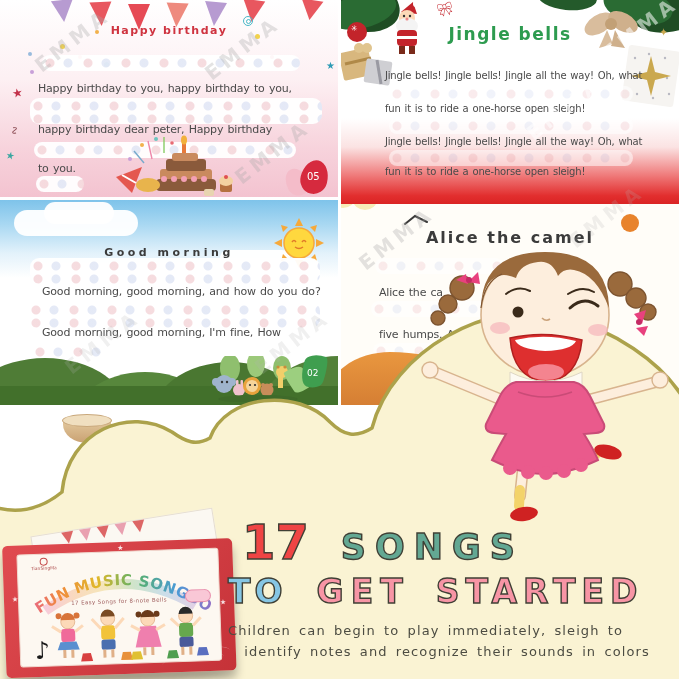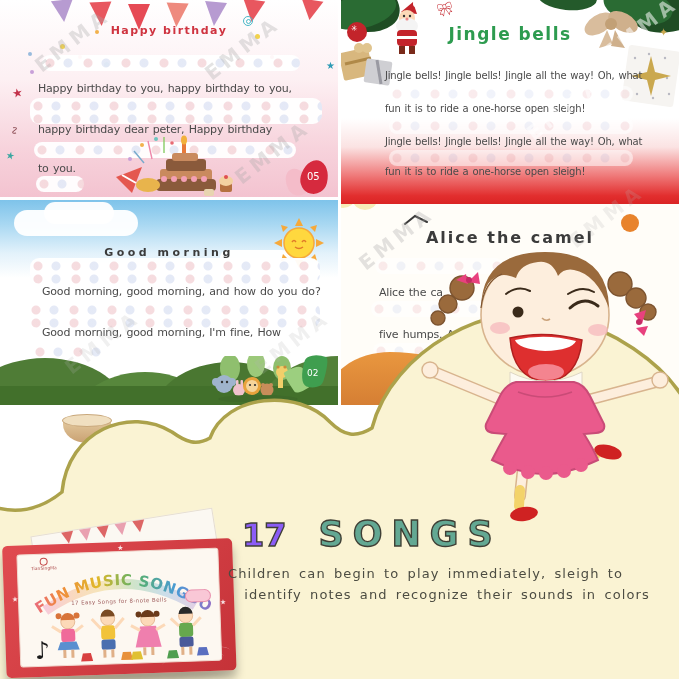--- a/index.html
+++ b/index.html
@@ -101,21 +101,21 @@
   .arc-title { position:absolute; left:8px; top:0px; width:186px; height:64px; }
   .subtitle { position:absolute; left:0; top:46px; width:100%; text-align:center; font-size:5.5px; color:#a06060; letter-spacing:.4px; }
   .pinkbadge { position:absolute; right:8px; top:40px; width:26px; height:13px; background:#f9c7d6; border:1px solid #e890ad; border-radius:7px; }
   .kids { position:absolute; left:14px; top:54px; width:176px; height:56px; }
   .wavy { position:absolute; width:62px; height:14px; border-top:1.6px solid rgba(255,255,255,.55); border-radius:50%; transform:rotate(-6deg); }
   .bookshadow { position:absolute; left:12px; top:152px; width:208px; height:10px; background:rgba(60,40,30,.18); border-radius:50%; filter:blur(3px); }
 
   
   .promo { position:absolute; left:228px; top:514px; width:452px; }
   .bub { font-weight:bold; -webkit-text-stroke:1.4px #3f3f35; display:inline-block; }
-  .p-num { font-size:32px; color:#8b5cf6; margin-right:32px; margin-left:14px; }
+  .p-num { font-size:48px; color:#ef4444; margin-right:32px; margin-left:14px; }
   .p-songs { font-size:35px; color:#63a893; letter-spacing:9px; }
   .p-to { font-size:33px; color:#86c6e4; margin-right:30px; letter-spacing:4px; }
   .p-get { font-size:33px; color:#f795a5; letter-spacing:7px; margin-right:26px; }
   .p-started { font-size:33px; color:#f795a5; letter-spacing:6px; }
   .promo-line2 { margin-top:2px; }
   .desc { margin-top:9px; font-size:13px; color:#4c4c42; letter-spacing:1.1px; word-spacing:3px; line-height:21px; white-space:nowrap; }
   .desc .d2 { margin-left:-14px;text-align:center; }
 
   svg text { font-family:"DejaVu Sans", sans-serif; }
 </style>
@@ -552,19 +552,22 @@
           </g>
         </svg>
       </div>
     </div>
   </div>
 
   <div class="promo">
     <div class="promo-line1">
       <span class="bub p-num">17</span><span class="bub p-songs">SONGS</span>
     </div>
+    <div class="promo-line2">
+      <span class="bub p-to">TO</span><span class="bub p-get">GET</span><span class="bub p-started">STARTED</span>
+    </div>
     <div class="desc">
       <div>Children can begin to play immediately, sleigh to</div>
       <div class="d2">identify notes and recognize their sounds in colors</div>
     </div>
   </div>
 
 </div>
 
 </body></html>

